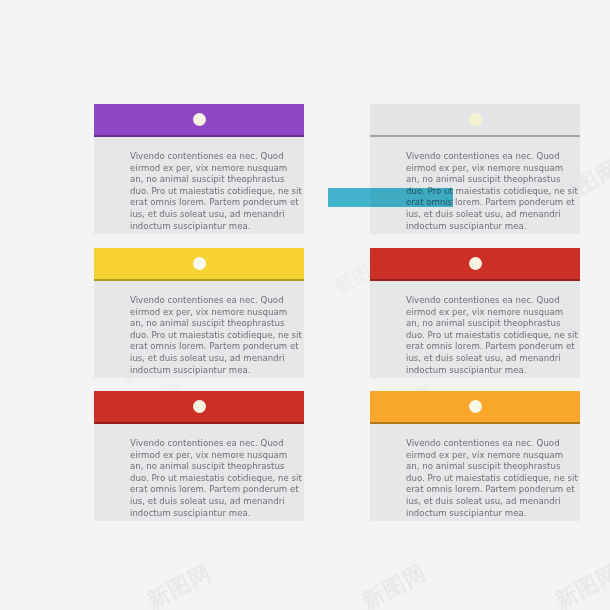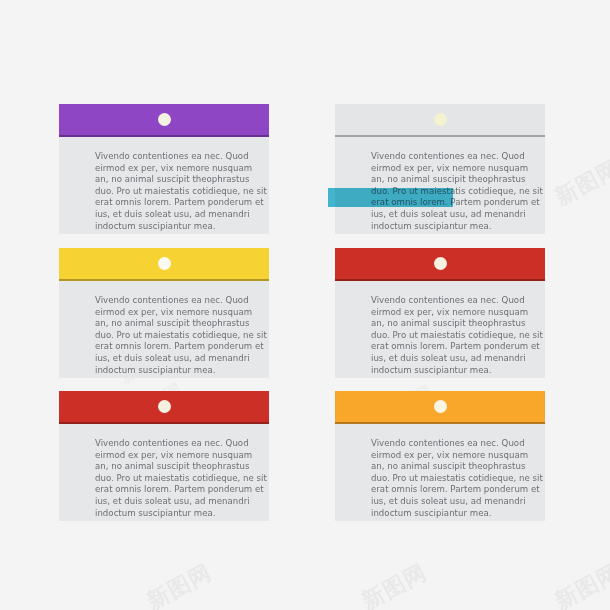--- a/index.html
+++ b/index.html
@@ -42,20 +42,21 @@
   .wm-d { left: 553px; top: 168px; }
   .wm-e { left: 333px; top: 262px; font-size: 18px; color: rgba(120,120,125,0.05); }
   .wm-f { left: 118px; top: 352px; font-size: 18px; color: rgba(120,120,125,0.05); }
   .wm-g { left: 378px; top: 392px; font-size: 18px; color: rgba(120,120,125,0.05); }
   .wm-h { left: 128px; top: 390px; font-size: 18px; color: rgba(120,120,125,0.05); }
 
   
   .card {
     position: absolute;
     width: 210px;
+    margin-left: 35px;
   }
   .card.col-left  { left: 59px; }
   .card.col-right { left: 335px; }
   .card.row-1 { top: 104px; }
   .card.row-2 { top: 248px; }
   .card.row-3 { top: 391px; }
 
   .card-header {
     position: relative;
     height: 33px;

